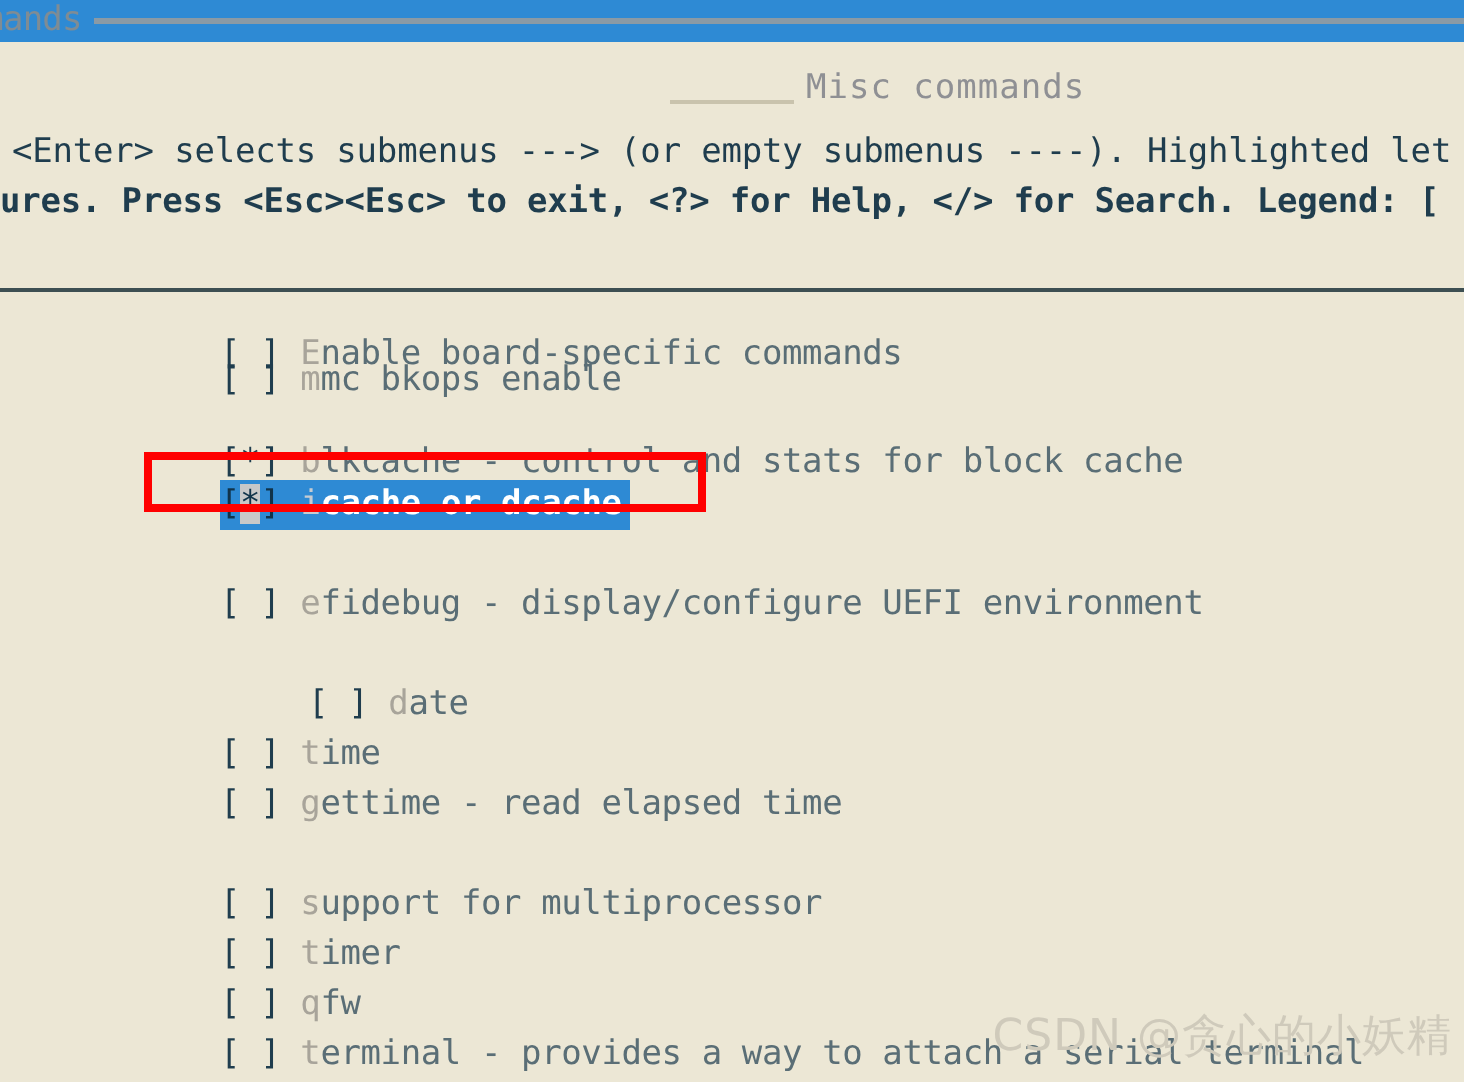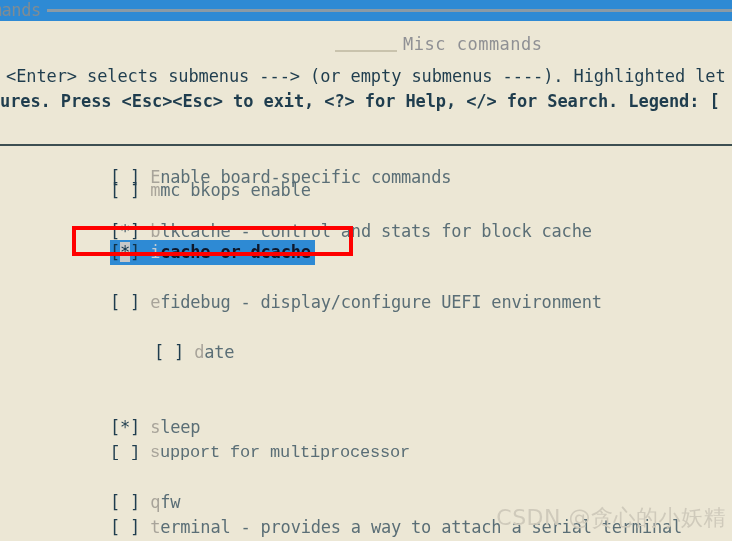--- a/index.html
+++ b/index.html
@@ -124,21 +124,21 @@
   }
   
   .menu-row.selected {
     background: #2e8ad4;
     padding-right: 4px;
     z-index: 3;
   }
   .menu-row.selected .mark { color: #10334a; }
   .menu-row.selected .hotkey { color: #c5ccd2; }
   .menu-row.selected .rest {
-    color: #0f172a;
+    color: #ffffff;
     font-weight: bold;
   }
   .menu-row.selected .cursorcell {
     background: #c8c8c8;
     color: #10334a;
   }
 
   
   #annotation-box {
     position: absolute;
@@ -184,22 +184,24 @@
 
   <div class="hrule" id="hrule-main"></div>
 
   <div id="menu">
       <div class="menu-row" style="top: 15px;"><span class="mark">[ ]</span><span class="mark"> </span><span class="hotkey">E</span><span class="rest">nable board-specific commands</span></div>
       <div class="menu-row" style="top: 28px;"><span class="mark">[ ]</span><span class="mark"> </span><span class="hotkey">m</span><span class="rest">mc bkops enable</span></div>
       <div class="menu-row" style="top: 51px; margin-top: 18px;"><span class="mark">[*]</span><span class="mark"> </span><span class="hotkey">b</span><span class="rest">lkcache - control and stats for block cache</span></div>
       <div class="menu-row selected" style="top: 90px;"><span class="mark"><span>[</span><span class="cursorcell">*</span><span>]</span></span><span class="mark"> </span><span class="hotkey">i</span><span class="rest">cache or dcache</span></div>
       <div class="menu-row" style="top: 140px;"><span class="mark">[ ]</span><span class="mark"> </span><span class="hotkey">e</span><span class="rest">fidebug - display/configure UEFI environment</span></div>
       <div class="menu-row" style="top: 190px; margin-left: 44px;"><span class="mark">[ ]</span><span class="mark"> </span><span class="hotkey">d</span><span class="rest">ate</span></div>
-      <div class="menu-row" style="top: 265px;"><span class="mark">[*]</span><span class="mark"> </span><span class="hotkey">s</span><span class="rest">leep</span></div>
-      <div class="menu-row" style="top: 290px; font-family: Liberation Mono, monospace;"><span class="mark">[ ]</span><span class="mark"> </span><span class="hotkey">s</span><span class="rest">upport for multiprocessor</span></div>
+      <div class="menu-row" style="top: 215px;"><span class="mark">[ ]</span><span class="mark"> </span><span class="hotkey">t</span><span class="rest">ime</span></div>
+      <div class="menu-row" style="top: 240px;"><span class="mark">[ ]</span><span class="mark"> </span><span class="hotkey">g</span><span class="rest">ettime - read elapsed time</span></div>
+      <div class="menu-row" style="top: 290px;"><span class="mark">[ ]</span><span class="mark"> </span><span class="hotkey">s</span><span class="rest">upport for multiprocessor</span></div>
+      <div class="menu-row" style="top: 315px;"><span class="mark">[ ]</span><span class="mark"> </span><span class="hotkey">t</span><span class="rest">imer</span></div>
       <div class="menu-row" style="top: 340px;"><span class="mark">[ ]</span><span class="mark"> </span><span class="hotkey">q</span><span class="rest">fw</span></div>
       <div class="menu-row" style="top: 365px; text-align: right;"><span class="mark">[ ]</span><span class="mark"> </span><span class="hotkey">t</span><span class="rest">erminal - provides a way to attach a serial terminal</span></div>
       <div class="menu-row" style="top: 390px;"></div>
     </div>
 
   <div id="annotation-box"></div>
 
   <div id="watermark">CSDN @贪心的小妖精</div>
 
 </div>

